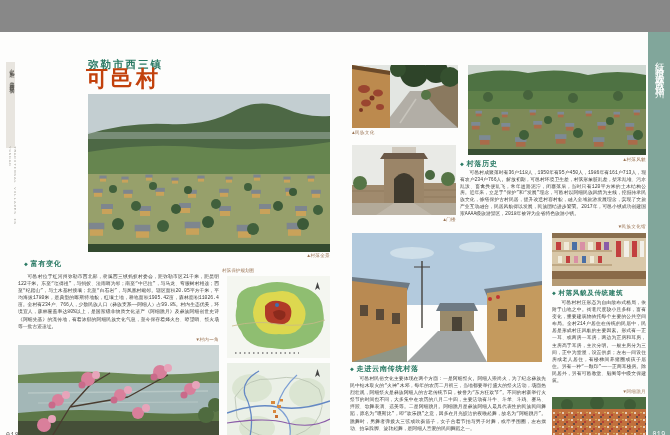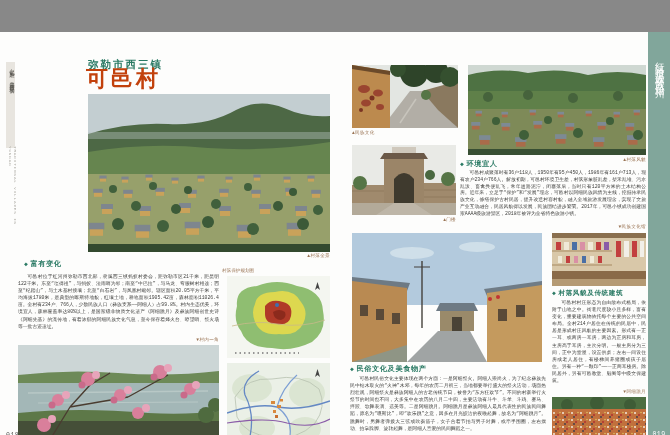--- a/index.html
+++ b/index.html
@@ -273,21 +273,21 @@
       <path d="M42,58 L42,34 Q52,22 62,34 L62,58 Z" fill="#3f3a2e"></path>
       <polygon points="42,58 62,58 80,70 24,70" fill="#beb6a8"></polygon>
       <circle cx="8" cy="38" r="7" fill="#567546"></circle>
         <circle cx="96" cy="34" r="7" fill="#567546"></circle>
         <circle cx="78" cy="30" r="5" fill="#4a6840"></circle>
     </svg>
   </div>
   <div class="abs cap r" style="left:352px;top:185px;width:104px;">▲门楼</div>
 
   <div class="abs sec-head" style="left:460px;top:127px;">
-    <span class="blt">◆</span><span>环境宜人</span>
+    <span class="blt">◆</span><span>村落历史</span>
   </div>
   <div class="abs body-text" style="left:460px;top:138px;width:186px;line-height:1.42;">可邑村成聚落时有36户118人，1950年有95户450人，1986年有161户713人，现有农户234户766人。解放初期，可邑村环境卫生差，村落形象脏乱差，柴禾乱堆、污水乱泼、畜禽粪便乱飞，常年道路泥泞，闭塞落后，当时只有120平方米的土木结构公房。近年来，立足于“保护”和“发展”理念，可邑村以阿细民族风情为主线，挖掘传承民族文化，修缮保护古村民居，提升改造村容村貌，融入全域旅游发展理念，实现了文旅产业互动融合，民居风貌得以发展，民族团结进步繁荣。2017年，可邑小镇成功创建国家AAAA级旅游景区，2018年被评为全省特色旅游小镇。</div>
   <div class="abs cap r" style="left:460px;top:192px;width:186px;">▼民族文化馆</div>
 
   <div class="abs photo" style="left:352px;top:201px;">
     <svg width="190" height="129" viewBox="0 0 190 129">
       <rect width="190" height="72" fill="#b3cadd"></rect>
       <ellipse cx="60" cy="20" rx="22" ry="6" fill="#cfdfe9"></ellipse>
       <ellipse cx="125" cy="14" rx="18" ry="5" fill="#cfdfe9"></ellipse>
       <polygon points="0,44 58,50 55,58 0,52" fill="#6e7a84"></polygon>
@@ -309,21 +309,21 @@
       <polygon points="55,129 86,98 118,98 135,129" fill="#a0a4a4"></polygon>
       <polygon points="0,129 55,129 55,112" fill="#8f9585"></polygon>
       <line x1="70" y1="28" x2="70" y2="95" stroke="#44413c" stroke-width="1.4"></line>
       <line x1="62" y1="34" x2="78" y2="34" stroke="#44413c" stroke-width="1"></line>
       <circle cx="138" cy="66" r="2" fill="#c23434"></circle>
         <circle cx="146" cy="64" r="2" fill="#c23434"></circle>
     </svg>
   </div>
 
   <div class="abs sec-head" style="left:350px;top:332px;">
-    <span class="blt">◆</span><span>民俗文化及美食物产</span>
+    <span class="blt">◆</span><span>走进云南传统村落</span>
   </div>
   <div class="abs body-text" style="left:350px;top:343px;width:196px;">可邑村民俗文化主要体现在两个方面：一是阿细祭火。阿细人崇尚火，为了纪念彝族先民中钻木取火的“火神”木邓，每年的农历二月初三，当地都要举行盛大的祭火活动，场面热烈壮观，阿细祭火是彝族阿细人的古老传统节日，被誉为“东方狂欢节”。不同的村寨举行火祭节的时间也不同，大多集中在农历的八月二十四，主要活动有斗牛、斗羊、斗鸡、赛马、摔跤、歌舞表演、选美等。二是阿细跳月。阿细跳月是彝族阿细人最具代表性的民族民间舞蹈，原名为“嘎斯比”，即“欢乐跳”之意，因多在月光皎洁的夜晚起舞，故名为“阿细跳月”。跳舞时，男舞者弹拨大三弦或吹奏笛子，女子合着节拍与男子对舞，或牵手围圈，左右摆动、拍掌跺脚、旋转起舞，是阿细人喜爱的民间舞蹈之一。</div>
 
   <div class="abs photo" style="left:552px;top:201px;">
     <svg width="94" height="53" viewBox="0 0 94 53">
       <rect width="94" height="53" fill="#d9c8a9"></rect>
       <rect width="94" height="5" fill="#8a6f4e"></rect>
       <line x1="0" y1="18" x2="60" y2="18" stroke="#a88a62" stroke-width="1.2"></line>
       <line x1="0" y1="32" x2="60" y2="32" stroke="#a88a62" stroke-width="1.2"></line>
       <g>

